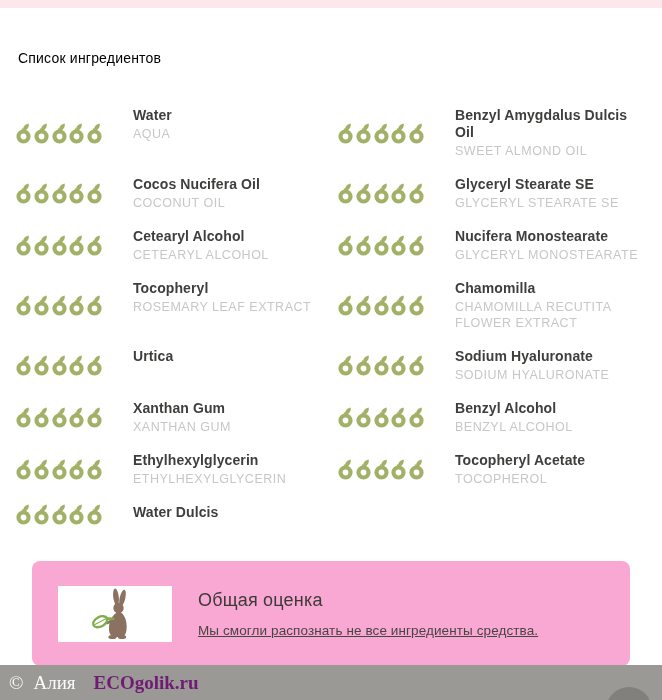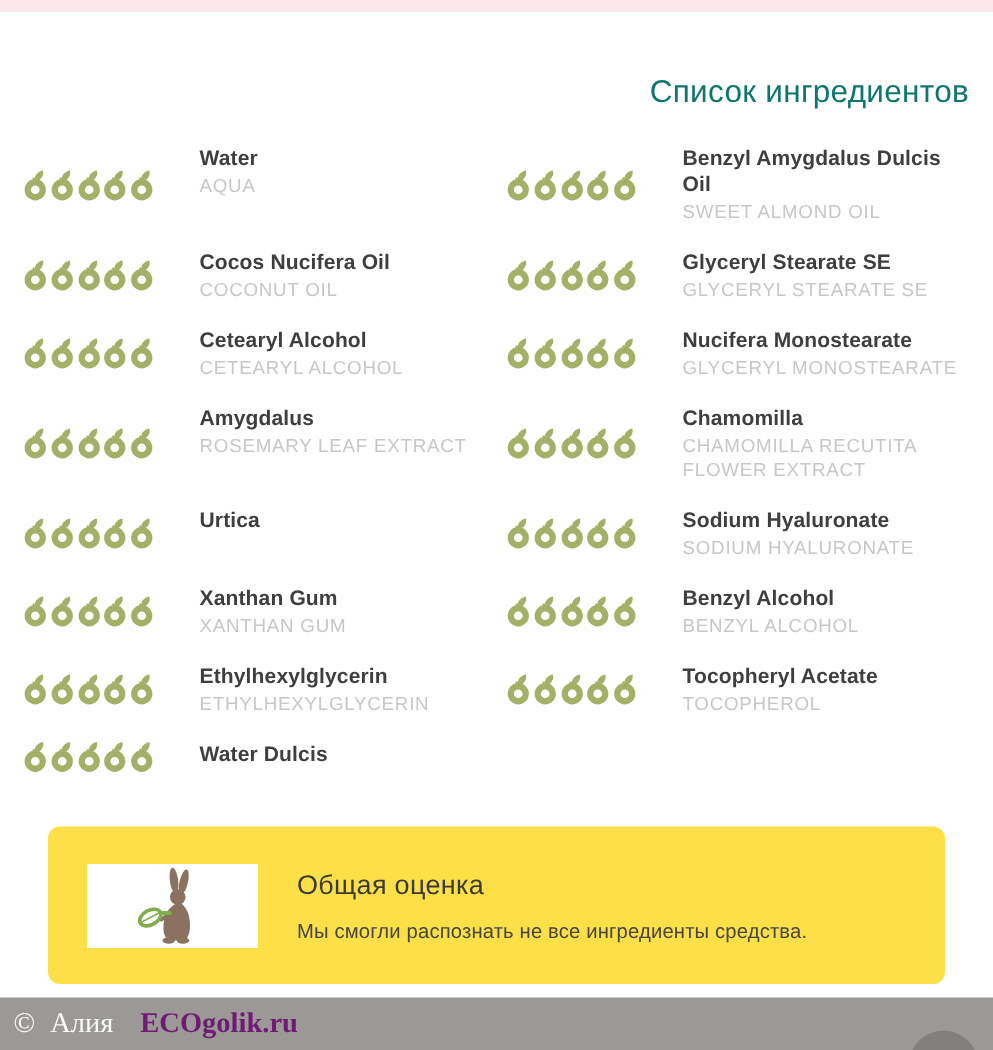--- a/index.html
+++ b/index.html
@@ -18,28 +18,27 @@
   .top-bar {
     height: 8px;
     width: 100%;
     background: #fce8ec;
   }
   .main {
     padding: 0 16px;
   }
   .page-title {
     margin: 42px 0 0 2px;
-    font-size: 21px;
+    font-size: 14px;
     font-weight: 500;
     letter-spacing: 0.2px;
-    color: #0f766e;
-    text-align: right;
+    color: #000000;
   }
   .ingredients-grid {
-    margin-top: 22px;
+    margin-top: 40px;
     display: grid;
     grid-template-columns: 1fr 1fr;
     column-gap: 14px;
     row-gap: 16px;
   }
   .ing-cell {
     display: flex;
     align-items: stretch;
   }
   .rating-icons {
@@ -70,21 +69,21 @@
     margin-top: 2px;
     font-size: 12.5px;
     line-height: 16px;
     font-weight: 500;
     color: #c8c7c5;
     text-transform: uppercase;
     letter-spacing: 0.5px;
   }
   .summary-card {
     margin: 36px 16px 0 16px;
-    background: #fde047;
+    background: #f9a8d4;
     border-radius: 8px;
     height: 105px;
     display: flex;
     align-items: center;
     padding: 0 26px;
     box-sizing: border-box;
   }
   .mascot-box {
     width: 114px;
     height: 56px;
@@ -99,20 +98,21 @@
     font-size: 18px;
     font-weight: 500;
     color: #3c3a37;
     letter-spacing: 0.2px;
   }
   .summary-text .summary-desc {
     margin-top: 12px;
     font-size: 13.5px;
     color: #474542;
     letter-spacing: 0.1px;
+    text-decoration: underline;
   }
   .footer {
     position: absolute;
     left: 0;
     bottom: 0;
     width: 100%;
     height: 35px;
     background: #9b9995;
     display: flex;
     align-items: center;
@@ -404,21 +404,21 @@
     <path d="M7.4,9.4 L6.2,6.4" stroke="#a3b168" stroke-width="1.4" fill="none"></path>
   </svg>
 
   <svg width="15" height="22" viewBox="0 0 15 22">
     <circle cx="7.5" cy="14.5" r="5" fill="none" stroke="#a3b168" stroke-width="4.2"></circle>
     <path d="M7.2,9.2 C6.4,5.6 8.6,2.4 12.6,1.6 C13.4,4.6 11.8,8.2 7.2,9.2 Z" fill="#a3b168"></path>
     <path d="M7.4,9.4 L6.2,6.4" stroke="#a3b168" stroke-width="1.4" fill="none"></path>
   </svg>
 </div>
     <div class="ing-text">
-      <div class="ing-name">Amygdalus</div>
+      <div class="ing-name">Tocopheryl</div>
       <div class="ing-sub">ROSEMARY LEAF EXTRACT</div>
     </div>
   </div>
 
   <div class="ing-cell">
     <div class="rating-icons">
   <svg width="15" height="22" viewBox="0 0 15 22">
     <circle cx="7.5" cy="14.5" r="5" fill="none" stroke="#a3b168" stroke-width="4.2"></circle>
     <path d="M7.2,9.2 C6.4,5.6 8.6,2.4 12.6,1.6 C13.4,4.6 11.8,8.2 7.2,9.2 Z" fill="#a3b168"></path>
     <path d="M7.4,9.4 L6.2,6.4" stroke="#a3b168" stroke-width="1.4" fill="none"></path>

